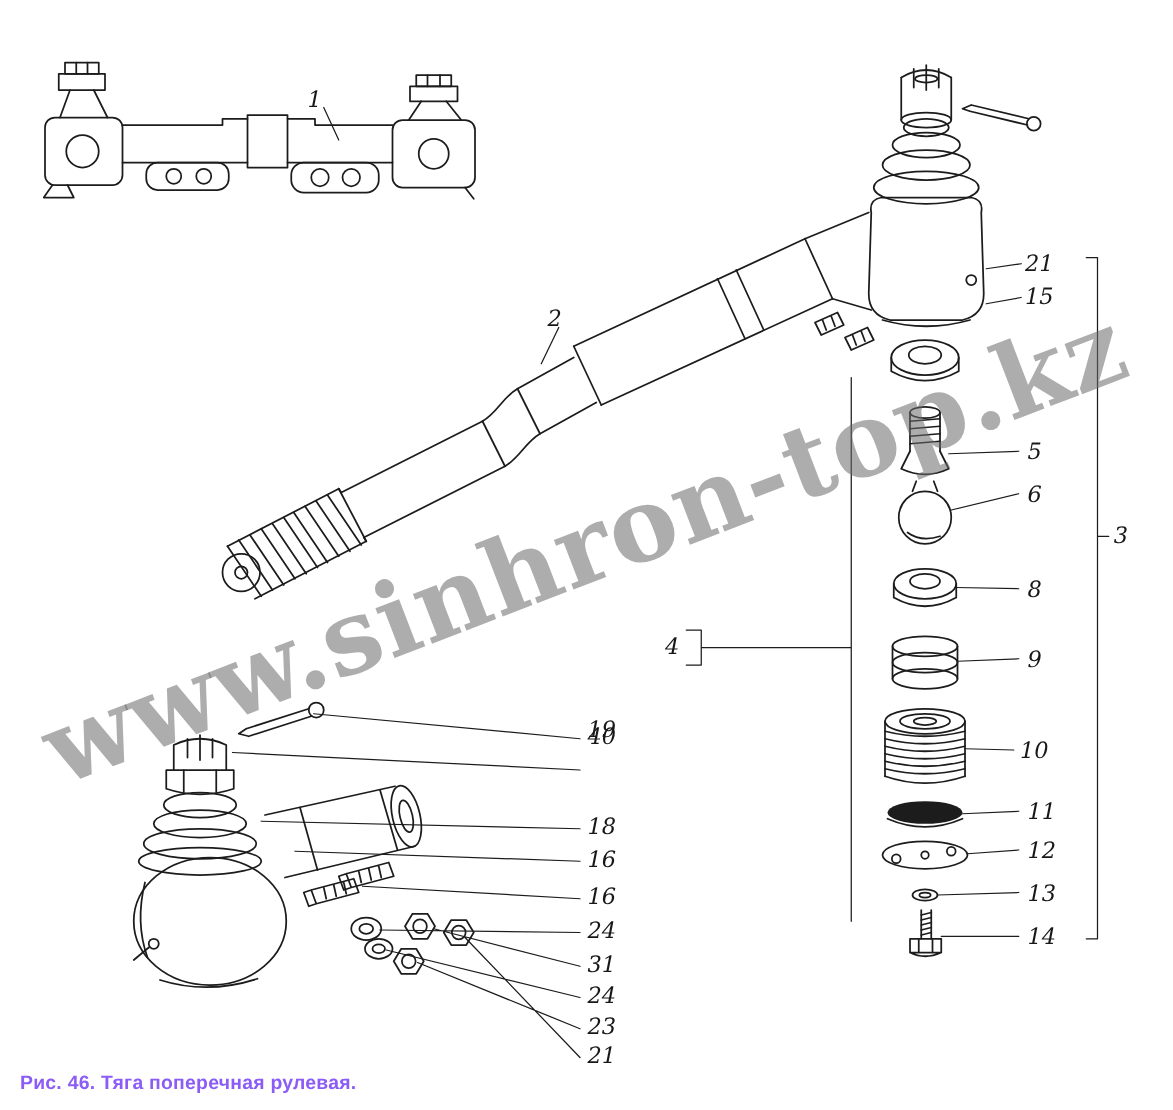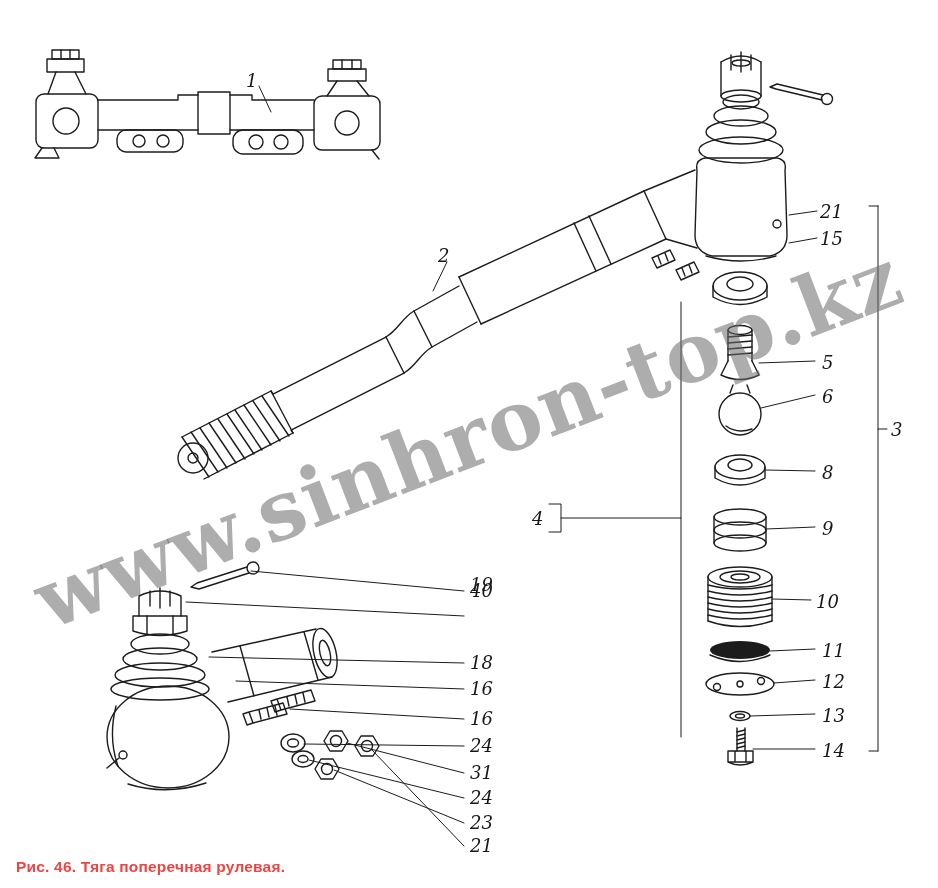--- a/index.html
+++ b/index.html
@@ -6,21 +6,21 @@
   .stage{position:relative;width:938px;height:888px;background:#ffffff;overflow:hidden;
          font-family:"Liberation Sans",sans-serif;}
   svg{position:absolute;left:0;top:0;}
   .ink{stroke:#1c1c1c;fill:none;stroke-width:1.4;stroke-linecap:round;stroke-linejoin:round;}
   .thin{stroke-width:1;}
   .fillink{fill:#1c1c1c;stroke:none;}
   .callout{position:absolute;transform:translateY(-50%);
            font-family:"DejaVu Serif","Liberation Serif",serif;
            font-style:italic;font-size:18px;color:#181818;white-space:nowrap;}
   .caption{position:absolute;left:16px;top:858px;font-family:"Liberation Sans",sans-serif;
-           font-weight:bold;font-size:15.5px;color:#ef4444;letter-spacing:.2px;}
+           font-weight:bold;font-size:15.5px;color:#8b5cf6;letter-spacing:.2px;}
   .watermark{position:absolute;left:468px;top:438px;
              transform:translate(-50%,-50%) rotate(-21deg);
              font-family:"DejaVu Serif","Liberation Serif",serif;font-weight:bold;
              font-size:82px;color:rgba(106,106,106,0.55);white-space:nowrap;
              letter-spacing:1px;pointer-events:none;}
 </style>
 </head>
 <body>
 
 <div class="stage">

